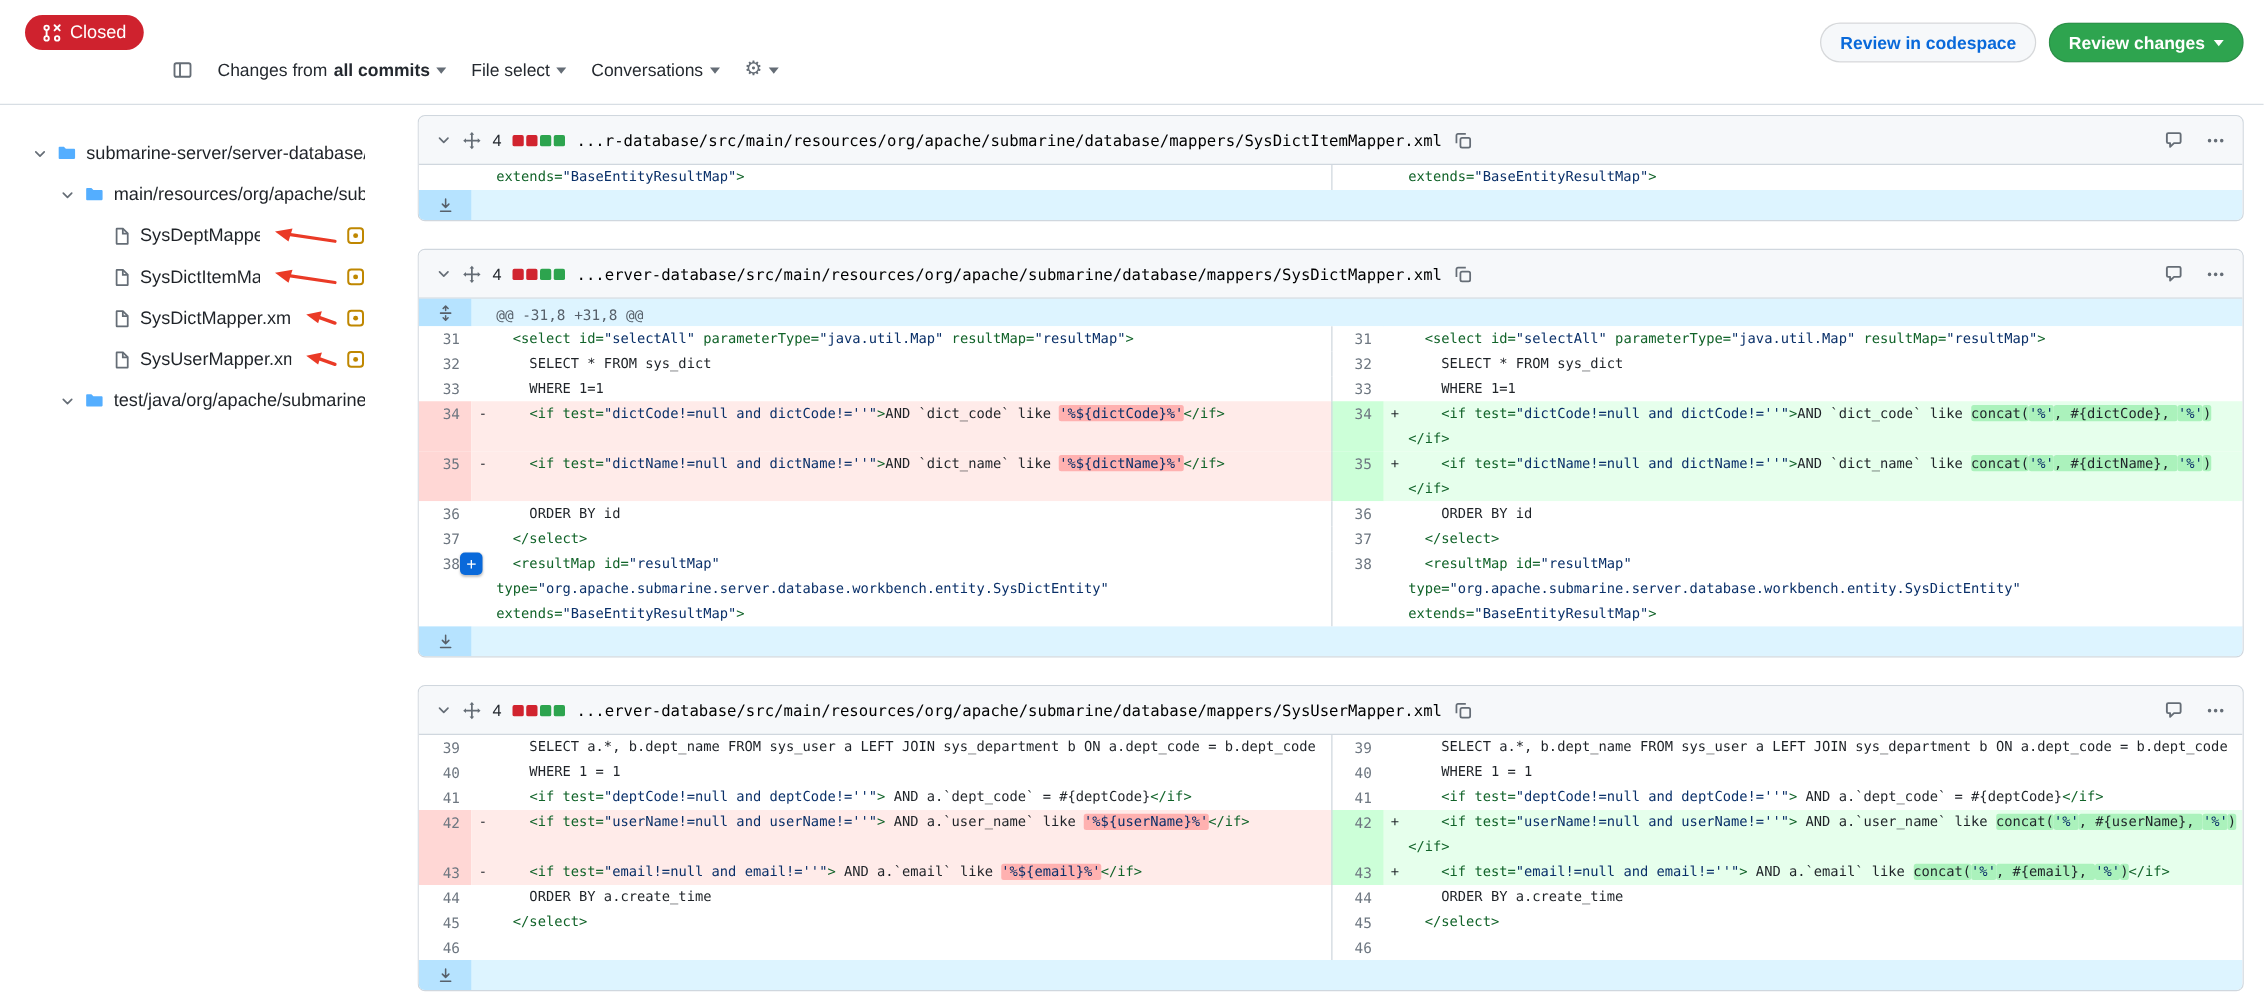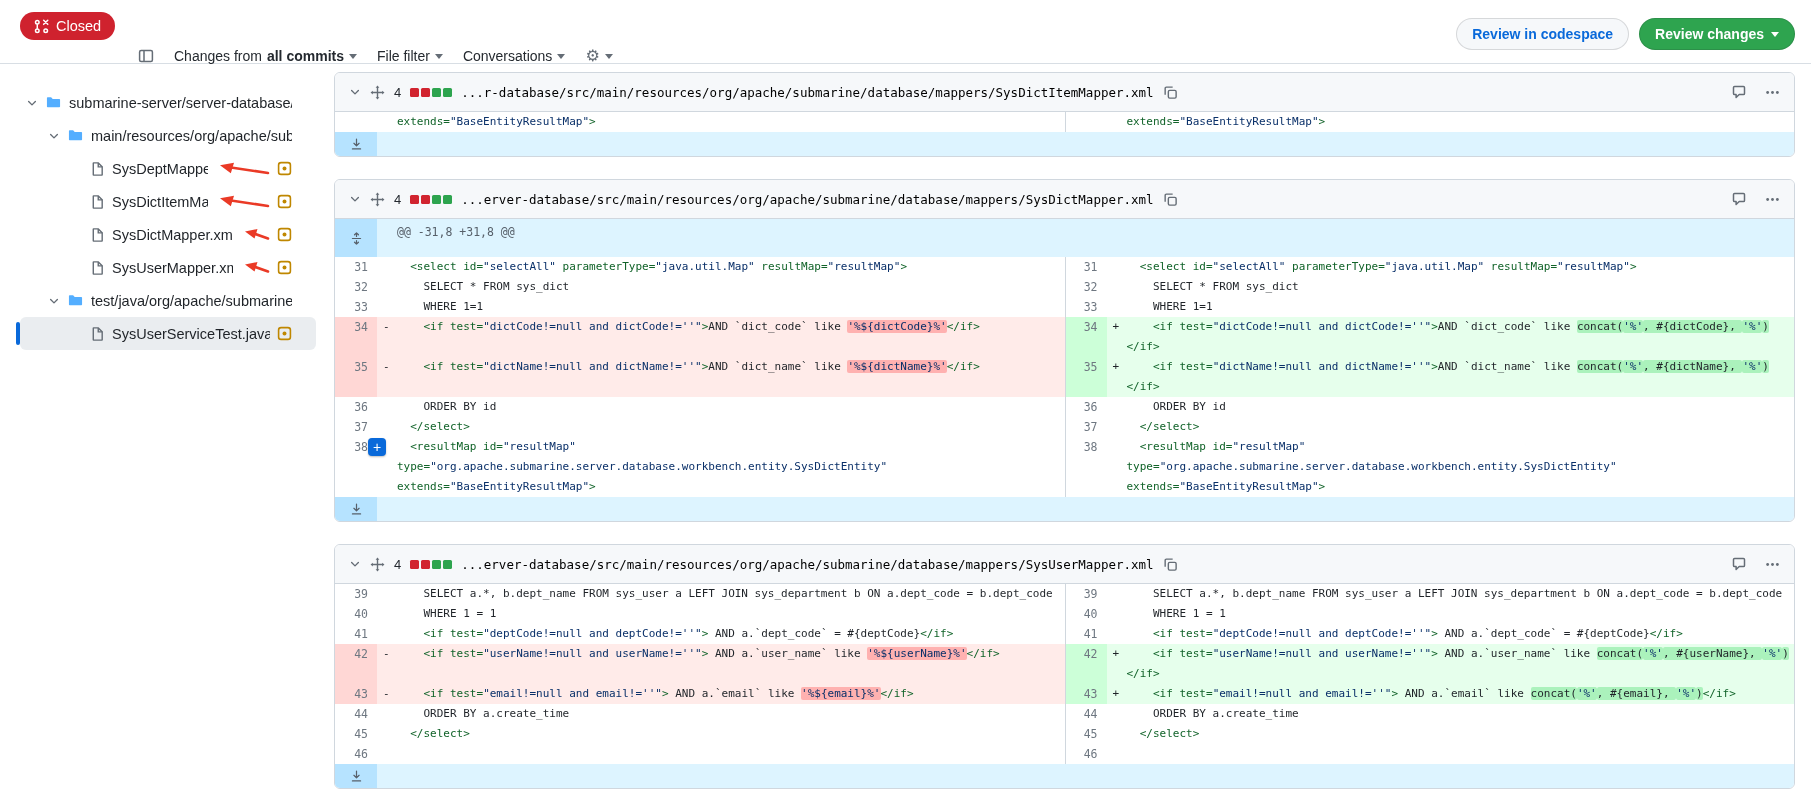--- a/index.html
+++ b/index.html
@@ -7,21 +7,21 @@
 body{font-family:"Liberation Sans","DejaVu Sans",sans-serif;color:#1f2328;background:#fff;overflow:hidden;font-size:14px}
 .icn{display:inline-flex;align-items:center;justify-content:center;flex:none;line-height:0}
 .icn svg{display:block}
 .ic-gray{color:#656d76}
 .ic-folder{color:var(--folder-blue,#54aeff)}
 .ic-status{color:var(--modified-yellow,#bf8700)}
 .ic-anno{color:var(--arrow-red,#ea3a26)}
 .ic-blue{color:#57606a}
 
 
-.pr-header{position:relative;height:64px;padding:12px 16px 0 20px;border-bottom:1px solid #d8dee4;background:#fff}
+.pr-header{position:relative;height:84px;padding:12px 16px 0 20px;border-bottom:1px solid #d8dee4;background:#fff}
 .row1{display:flex;align-items:center;gap:13px}
 .closed-badge{display:inline-flex;align-items:center;gap:7px;background:var(--closed-red,#cf222e);color:#fff;border-radius:2em;padding:6px 14px;font-size:14.5px;font-weight:500;flex:none}
 .pr-title{font-size:18px;font-weight:600;white-space:nowrap}
 .pr-number{color:#656d76;font-weight:400;margin-left:4px}
 .row2{display:flex;align-items:center;gap:20px;margin:8px 0 0 118px;font-size:14px;color:#24292f}
 .dd{display:inline-flex;align-items:center;gap:5px;cursor:pointer}
 .dd b{font-weight:600}
 .caret{width:0;height:0;border-left:4px solid transparent;border-right:4px solid transparent;border-top:5px solid #656d76;display:inline-block}
 .caret-white{border-top-color:#fff}
 .gear{font-size:16px;color:#656d76;line-height:1}
@@ -65,21 +65,21 @@
 .marker{position:absolute;left:6px;top:0;font-size:11px;color:#1f2328}
 .g-ctx,.c-ctx{background:#fff}
 .g-del{background:var(--del-gutter,#ffd7d5)}.c-del{background:var(--del-line,#ffebe9)}
 .g-add{background:var(--add-gutter,#ccffd8)}.c-add{background:var(--add-line,#e6ffec)}
 .seg-p{color:#1f2328}
 .seg-t{color:var(--tag-green,#116329)}
 .seg-s{color:var(--str-navy,#0a3069)}
 .wdel{background:var(--del-word,rgba(255,129,130,0.55));border-radius:2px}
 .wadd{background:var(--add-word,#abf2bc);border-radius:2px}
 .plus-btn{position:absolute;right:-9px;top:1px;width:18px;height:18px;background:var(--link-blue,#0969da);color:#fff;border-radius:4px;font-size:14px;line-height:18px;text-align:center;font-family:"Liberation Sans",sans-serif;z-index:3;cursor:pointer;box-shadow:0 1px 2px rgba(0,0,0,.25)}
-.hunk-row{display:flex;height:38px;background:var(--hunk-bg,#ddf4ff)}
+.hunk-row{display:flex;height:22px;background:var(--hunk-bg,#ddf4ff)}
 .hgut{flex:none;width:42px;background:var(--hunk-gutter,#b6e3ff);display:flex;align-items:center;justify-content:center;cursor:pointer}
 .hunk-text{flex:1;color:#57606a;font-size:11.5px;line-height:26px;padding-left:20px;font-family:"DejaVu Sans Mono","Liberation Mono",monospace}
 .expand-row{display:flex;height:24px;background:var(--hunk-bg,#ddf4ff)}
 </style>
 </head>
 <body>
 
 <div class="app">
 
   <header class="pr-header">
@@ -103,21 +103,21 @@
           <rect x="1.6" y="2.6" width="12.8" height="10.8" rx="1.5"></rect>
             <line x1="6" y1="2.6" x2="6" y2="13.4"></line>
         </svg>
       </span>
       <span class="dd">
         <span>Changes from</span>
         <b>all commits</b>
         <span class="caret"></span>
       </span>
       <span class="dd">
-        <span>File filter</span>
+        <span>File select</span>
         <span class="caret"></span>
       </span>
       <span class="dd">
         <span>Conversations</span>
         <span class="caret"></span>
       </span>
       <span class="dd">
         <span class="gear">⚙</span>
         <span class="caret"></span>
       </span>
@@ -250,35 +250,20 @@
                 <path d="M3.5 6l4.5 4.5L12.5 6" fill="none" stroke="currentColor" stroke-width="1.8" stroke-linecap="round" stroke-linejoin="round"></path>
               </svg>
             </span>
             <span class="icn ic-folder">
               <svg width="17" height="15" viewBox="0 0 16 16">
                 <path d="M1.75 2.5h3.7l1.7 1.8h7.1c.4 0 .75.34.75.75v7.2c0 .4-.34.75-.75.75H1.75A.75.75 0 0 1 1 12.25v-9c0-.41.34-.75.75-.75z" fill="currentColor"></path>
               </svg>
             </span>
             <span class="tree-label">test/java/org/apache/submarine/s...</span>
           </div>
-          <div class="tree-row selected" style="padding-left: 70px;">
-            <span class="icn ic-gray">
-              <svg width="15" height="16" viewBox="0 0 16 16">
-                <path d="M3.5 1.75c0-.14.11-.25.25-.25h5.1L13 5.6v8.65c0 .14-.11.25-.25.25H3.75a.25.25 0 0 1-.25-.25z" fill="none" stroke="currentColor" stroke-width="1.5"></path>
-                <path d="M8.8 1.6V5.7H13" fill="none" stroke="currentColor" stroke-width="1.5"></path>
-              </svg>
-            </span>
-            <span class="tree-label">SysUserServiceTest.java</span>
-            <span class="icn ic-status tree-status">
-              <svg width="15" height="15" viewBox="0 0 16 16">
-                <rect x="1.7" y="1.7" width="12.6" height="12.6" rx="2.6" fill="none" stroke="currentColor" stroke-width="1.7"></rect>
-                <circle cx="8" cy="8" r="2.1" fill="currentColor"></circle>
-              </svg>
-            </span>
-          </div>
         </nav>
     </aside>
 
     <main class="diffs">
         <section class="file">
           <div class="file-header">
             <span class="icn ic-gray" style="cursor: pointer;">
               <svg width="12" height="12" viewBox="0 0 16 16">
                 <path d="M3.5 6l4.5 4.5L12.5 6" fill="none" stroke="currentColor" stroke-width="1.8" stroke-linecap="round" stroke-linejoin="round"></path>
               </svg>

